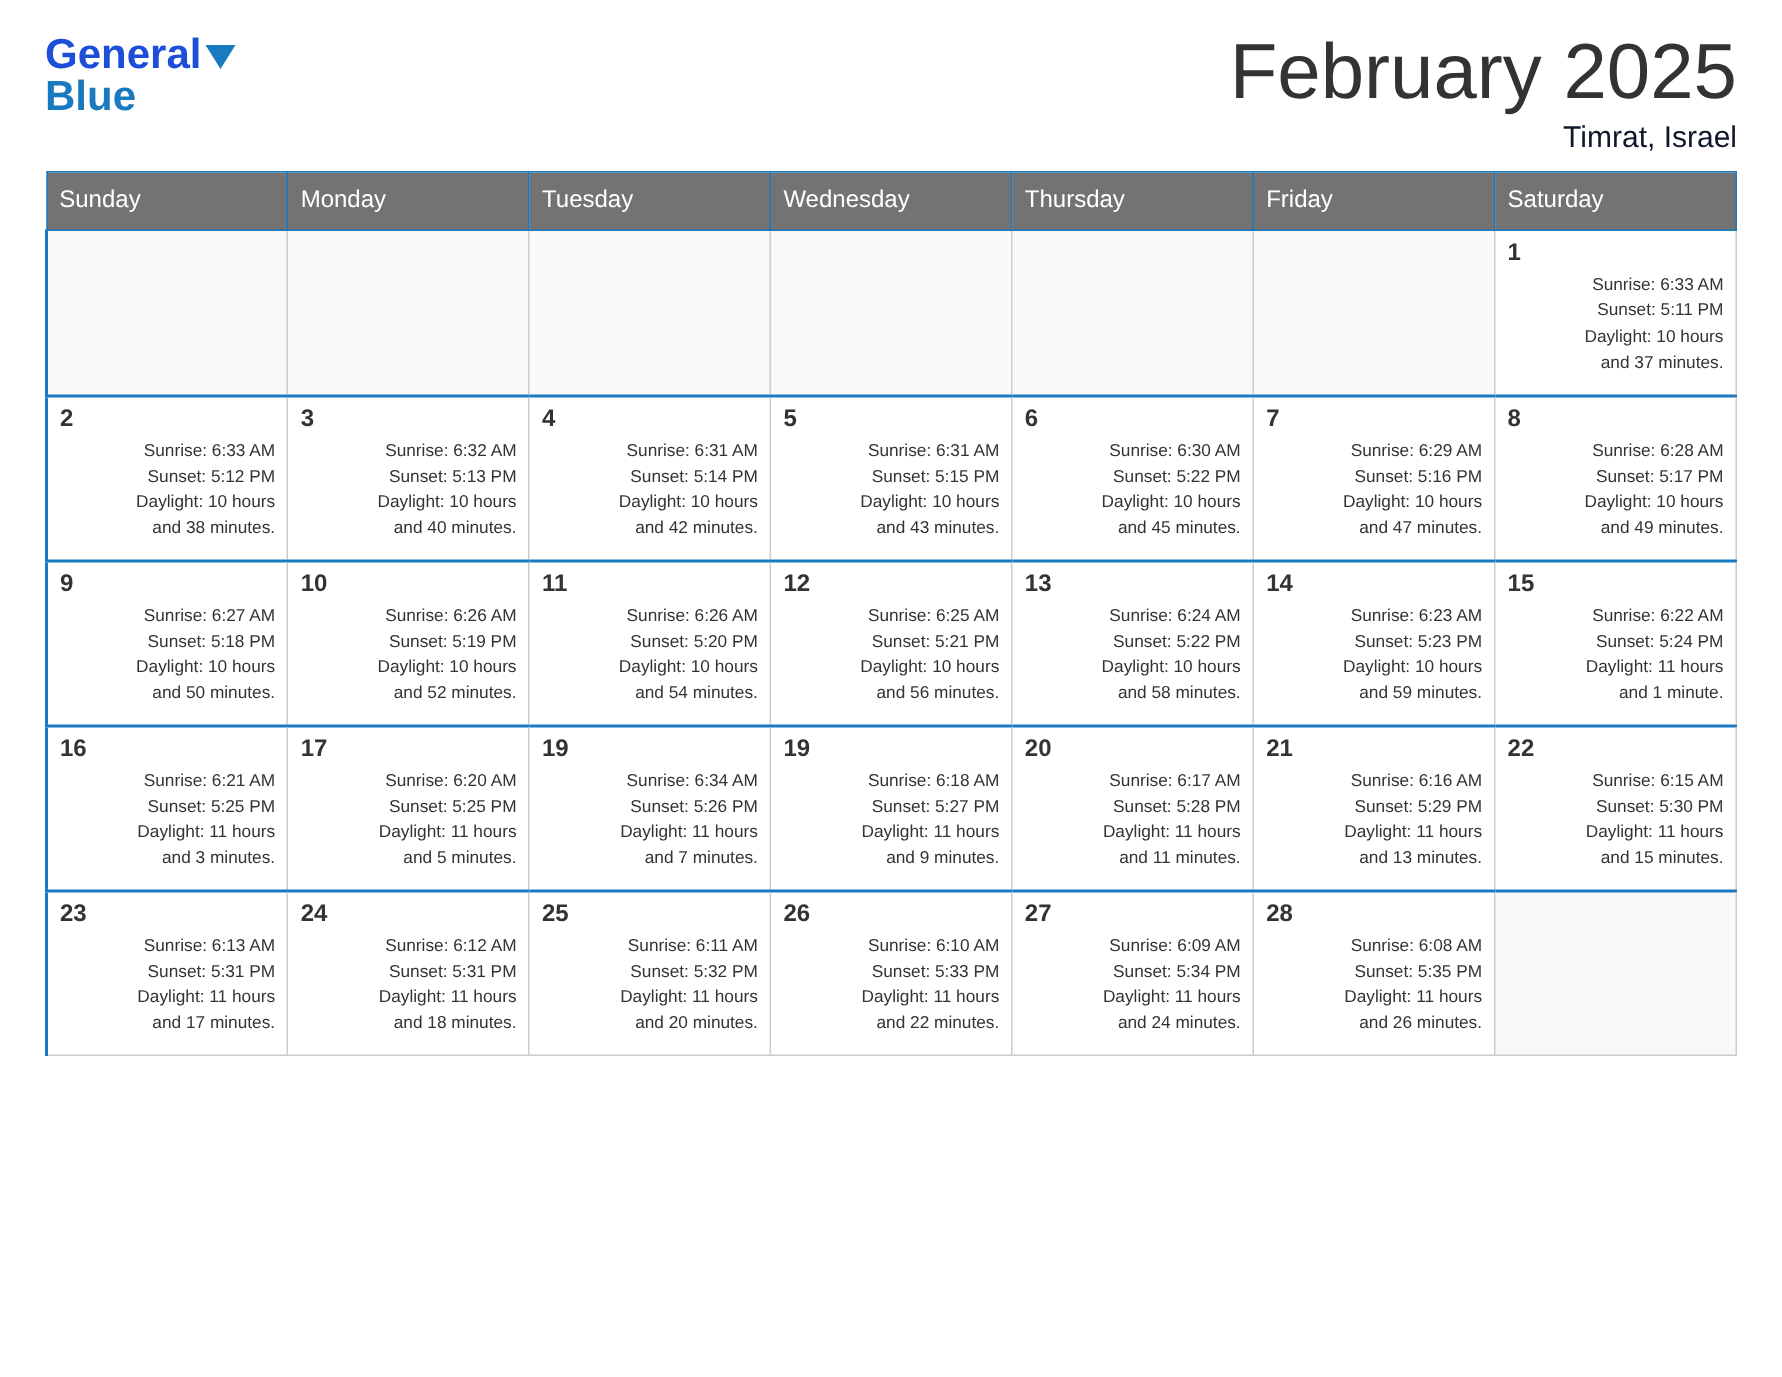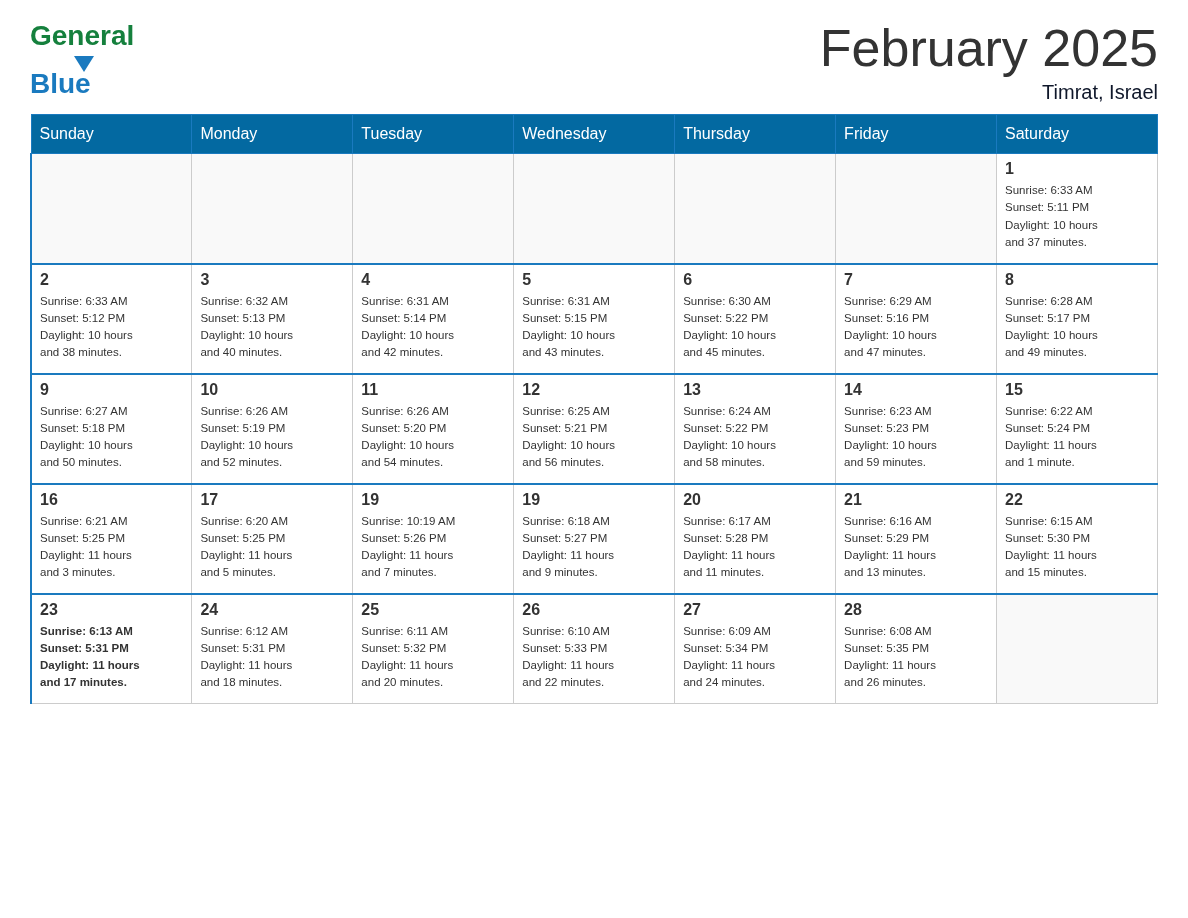--- a/index.html
+++ b/index.html
@@ -17,24 +17,23 @@
       margin-bottom: 10px;
     }
     .logo {
       display: flex;
       flex-direction: column;
       align-items: flex-start;
     }
     .logo-text-general {
       font-size: 28px;
       font-weight: bold;
-      color: #15803d;
+      color: #1d4ed8;
       display: flex;
       align-items: center;
-      flex-direction: column;
     }
     .logo-triangle {
       width: 0;
       height: 0;
       border-left: 10px solid transparent;
       border-right: 10px solid transparent;
       border-top: 16px solid #1a7abf;
       margin-left: 3px;
       margin-top: 4px;
     }
@@ -57,21 +56,21 @@
       font-size: 20px;
       color: #0f172a;
       margin-top: 4px;
     }
     .calendar {
       width: 100%;
       border-collapse: collapse;
       margin-top: 10px;
     }
     .calendar th {
-      background-color: #0369a1;
+      background-color: #737373;
       color: #fff;
       font-size: 16px;
       font-weight: normal;
       padding: 10px 8px;
       text-align: left;
       border: 1px solid #1a7abf;
     }
     .calendar td {
       border: 1px solid #ccc;
       vertical-align: top;
@@ -84,20 +83,21 @@
       font-size: 16px;
       font-weight: bold;
       color: #333;
       display: block;
       margin-bottom: 4px;
     }
     .day-info {
       font-size: 11.5px;
       color: #333;
       line-height: 1.5;
+      text-align: right;
     }
     .empty-cell {
       background: #f9f9f9;
     }
     tr td:first-child {
       border-left: 2px solid #1a7abf;
     }
     
     .row-sep td {
       border-top: 2px solid #1a7abf;
@@ -260,21 +260,21 @@
         </td>
         <td>
           <span class="day-number">17</span>
           <div class="day-info" style="white-space: pre-line;">Sunrise: 6:20 AM
 Sunset: 5:25 PM
 Daylight: 11 hours
 and 5 minutes.</div>
         </td>
         <td>
           <span class="day-number">19</span>
-          <div class="day-info" style="white-space: pre-line;">Sunrise: 10:19 AM
+          <div class="day-info" style="white-space: pre-line;">Sunrise: 6:34 AM
 Sunset: 5:26 PM
 Daylight: 11 hours
 and 7 minutes.</div>
         </td>
         <td>
           <span class="day-number">19</span>
           <div class="day-info" style="white-space: pre-line;">Sunrise: 6:18 AM
 Sunset: 5:27 PM
 Daylight: 11 hours
 and 9 minutes.</div>
@@ -297,21 +297,21 @@
           <span class="day-number">22</span>
           <div class="day-info" style="white-space: pre-line;">Sunrise: 6:15 AM
 Sunset: 5:30 PM
 Daylight: 11 hours
 and 15 minutes.</div>
         </td>
       </tr>
       <tr class="row-sep">
         <td>
           <span class="day-number">23</span>
-          <div class="day-info" style="white-space: pre-line; font-weight: bold;">Sunrise: 6:13 AM
+          <div class="day-info" style="white-space: pre-line;">Sunrise: 6:13 AM
 Sunset: 5:31 PM
 Daylight: 11 hours
 and 17 minutes.</div>
         </td>
         <td>
           <span class="day-number">24</span>
           <div class="day-info" style="white-space: pre-line;">Sunrise: 6:12 AM
 Sunset: 5:31 PM
 Daylight: 11 hours
 and 18 minutes.</div>

